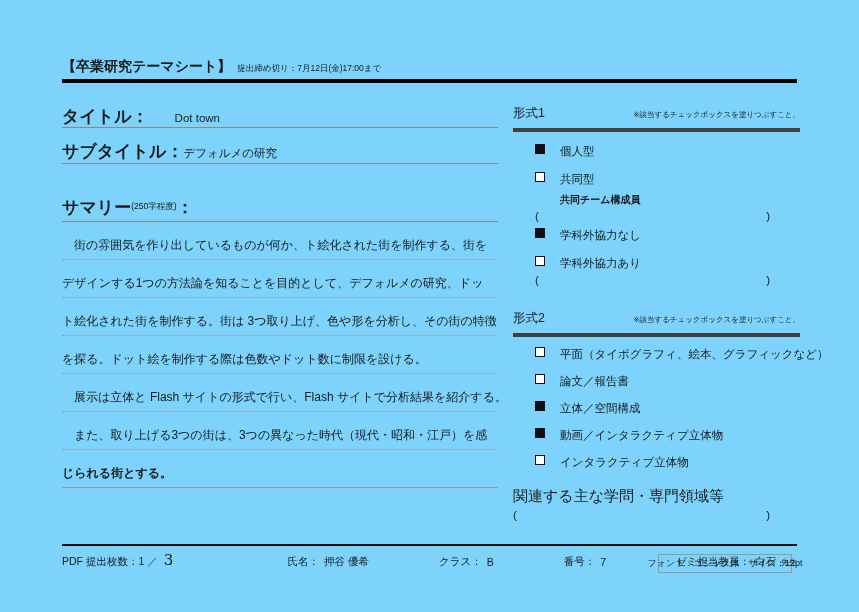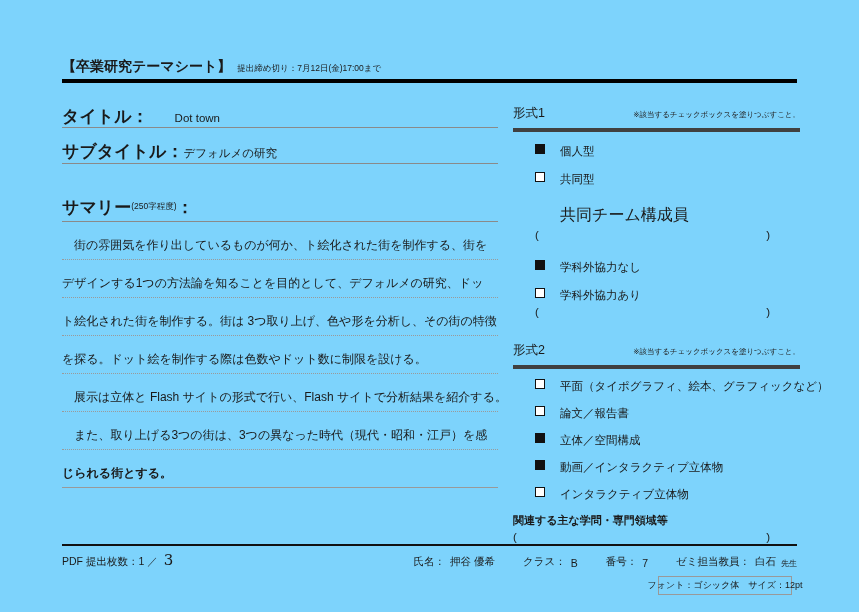--- a/index.html
+++ b/index.html
@@ -41,37 +41,37 @@
   .fmt-header.second { margin-top: 24px; }
   .fmt-title { font-size: 12.5px; }
   .fmt-note { font-size: 7.5px; color: #222; }
   .cb-row { display: flex; align-items: flex-start; padding-left: 22px; }
   .cb { width: 10px; height: 10px; border: 1.5px solid #111; margin-right: 15px; flex: none; background: #fff; }
   .cb.filled { background: #111; }
   .cb-label { font-size: 11.5px; white-space: nowrap; }
   .mt12 { margin-top: 12px; }
   .mt13 { margin-top: 13px; }
   .mt10 { margin-top: 10px; }
-  .cb-sub { padding-left: 47px; font-size: 16px; margin-top: 18px; }
+  .cb-sub { padding-left: 47px; font-size: 10px; margin-top: 6px; font-weight: bold; }
   .paren-row { display: flex; justify-content: space-between; font-size: 11.5px;
                padding-left: 22px; padding-right: 30px; margin-top: 3px; }
   .paren-row.noindent { padding-left: 0; }
-  .related-label { font-size: 11px; margin-top: 11px; font-weight: bold; }
+  .related-label { font-size: 15px; margin-top: 17px; }
   .font-box { margin-top: 33px; margin-left: auto; margin-right: 8px; width: 134px; height: 19px;
               border: 1px solid #999; display: flex; align-items: center; justify-content: center;
               font-size: 9px; white-space: nowrap; }
 
   
   .footer-rule { position: absolute; left: 62px; right: 62px; top: 544px; height: 2px; background: #111; }
   .footer { position: absolute; left: 62px; right: 62px; top: 551px;
-            display: flex; align-items: baseline; font-size: 10.5px; }
+            display: flex; align-items: baseline; font-size: 10.5px; gap: 42px; }
   .pdf-block { display: flex; align-items: baseline; gap: 6px; }
   .pdf-count { font-size: 15px; font-family: "DejaVu Serif", serif; }
   .spacer { flex: 1; }
-  .f-item { margin-left: 28px; display: flex; align-items: flex-end; gap: 5px; white-space: nowrap; }
+  .f-item { margin-left: 28px; display: flex; align-items: center; gap: 5px; white-space: nowrap; }
   .advisor-suffix { font-size: 8px; }
 </style>
 </head>
 <body>
 
 <div class="page">
 
   <div class="header">
     <div class="h-left">
       <span class="h-title">【卒業研究テーマシート】</span>
@@ -115,21 +115,21 @@
     </div>
     <div class="cb-row mt13">
       <span class="cb"></span>
       <span class="cb-label">共同型</span>
     </div>
     <div class="cb-sub">共同チーム構成員</div>
     <div class="paren-row">
       <span>(</span>
       <span>)</span>
     </div>
-    <div class="cb-row" style="margin-top:19px">
+    <div class="cb-row" style="margin-top:6px">
       <span class="cb filled"></span>
       <span class="cb-label">学科外協力なし</span>
     </div>
     <div class="cb-row mt13">
       <span class="cb"></span>
       <span class="cb-label">学科外協力あり</span>
     </div>
     <div class="paren-row">
       <span>(</span>
       <span>)</span>

